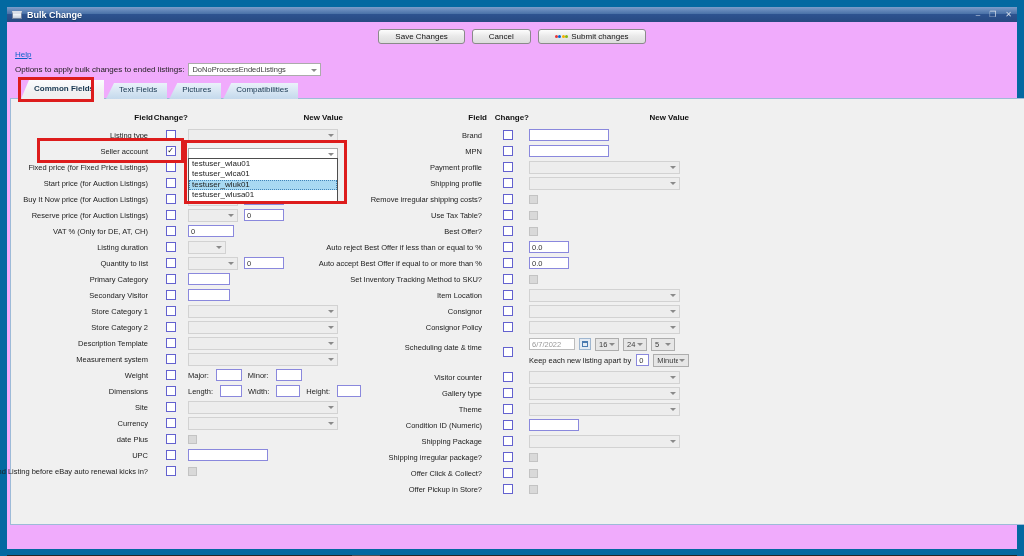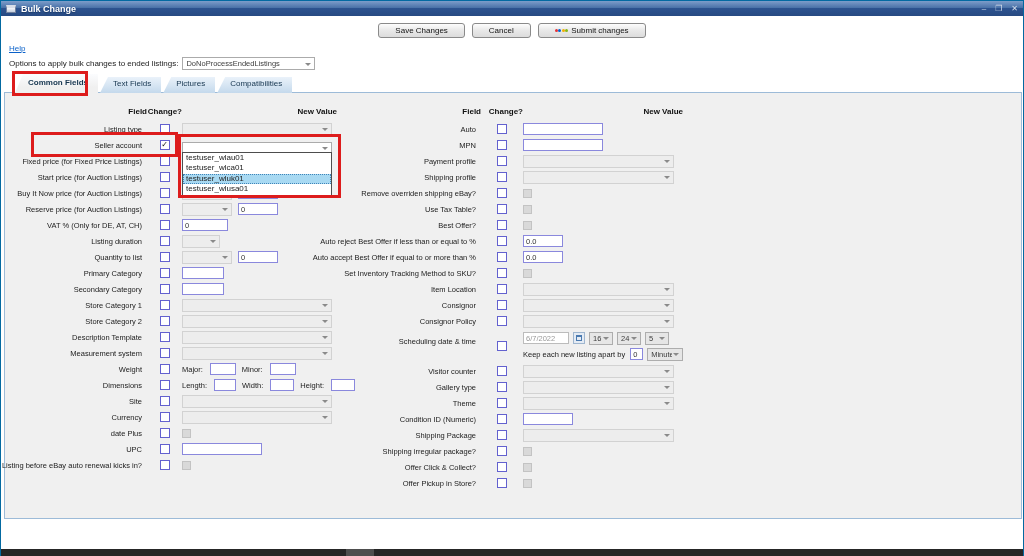--- a/index.html
+++ b/index.html
@@ -1,18 +1,18 @@
 <!DOCTYPE html>
 <html><head>
 <meta charset="utf-8">
 <style>
   * { margin:0; padding:0; box-sizing:border-box; }
   html,body { width:1024px; height:556px; overflow:hidden; }
   body { font-family:"Liberation Sans", sans-serif; background:#ededed; position:relative; }
-  #window { position:absolute; inset:0; border:1px solid #0369a1; background:#ffffff; }
+  #window { position:absolute; inset:0; border:7px solid #0369a1; background:#f0abfc; }
 
   
   .titlebar { position:absolute; left:0; top:0; right:0; height:15px;
     background:linear-gradient(#7d9dca, #4a72a8 45%, #2d5390 46%, #274a82);
     display:flex; align-items:center; padding:0 5px; }
   .appicon { width:10px; height:8px; background:linear-gradient(#f5f7fa,#c4cedd);
     border:1px solid #70809c; border-top:3px solid #d8dee8; margin-right:5px; }
   .apptitle { color:#fff; font-size:9px; font-weight:bold; text-shadow:0 1px 1px #1c3a66; }
   .wincontrols { margin-left:auto; display:flex; gap:9px; }
   .winbtn { color:#d5dde9; font-size:8px; line-height:8px; cursor:default; }
@@ -297,21 +297,21 @@
             </div>
             <div class="cbcell">
               <span class="cbx"></span>
             </div>
             <div class="wcell">
               <input class="tin" style="width: 42px;">
             </div>
           </div>
           <div class="row">
             <div class="lblcell">
-              <span class="lbltext">Secondary Category</span>
+              <span class="lbltext">Secondary Visitor</span>
             </div>
             <div class="cbcell">
               <span class="cbx"></span>
             </div>
             <div class="wcell">
               <input class="tin" style="width: 42px;">
             </div>
           </div>
           <div class="row">
             <div class="lblcell">
@@ -464,21 +464,21 @@
     </div>
     <div class="col col-right">
       <div class="colhead">
         <span class="h-field">Field</span>
         <span class="h-change">Change?</span>
         <span class="h-value">New Value</span>
       </div>
       <div class="rows" id="right-rows">
           <div class="row">
             <div class="lblcell">
-              <span class="lbltext">Auto</span>
+              <span class="lbltext">Brand</span>
             </div>
             <div class="cbcell">
               <span class="cbx"></span>
             </div>
             <div class="wcell">
               <input class="tin" style="width: 80px;">
             </div>
           </div>
           <div class="row">
             <div class="lblcell">
@@ -514,21 +514,21 @@
             </div>
             <div class="wcell">
               <span class="combo" style="width: 151px;">
                 <span class="combo-val"></span>
                 <span class="arr"></span>
               </span>
             </div>
           </div>
           <div class="row">
             <div class="lblcell">
-              <span class="lbltext">Remove overriden shipping eBay?</span>
+              <span class="lbltext">Remove irregular shipping costs?</span>
             </div>
             <div class="cbcell">
               <span class="cbx"></span>
             </div>
             <div class="wcell">
               <span class="graycbx"></span>
             </div>
           </div>
           <div class="row">
             <div class="lblcell">

